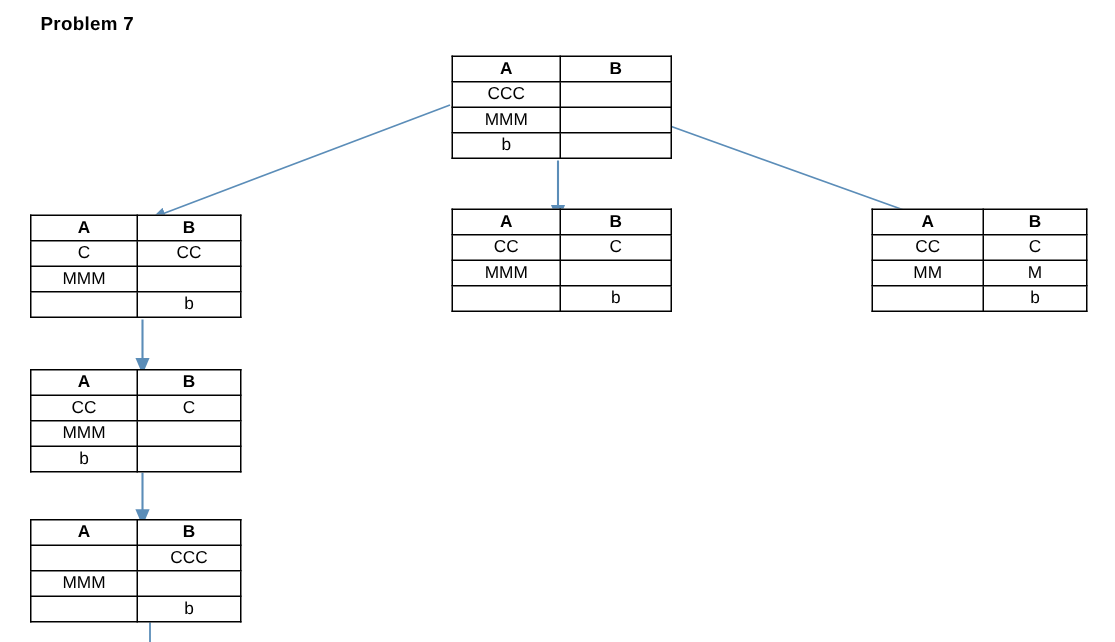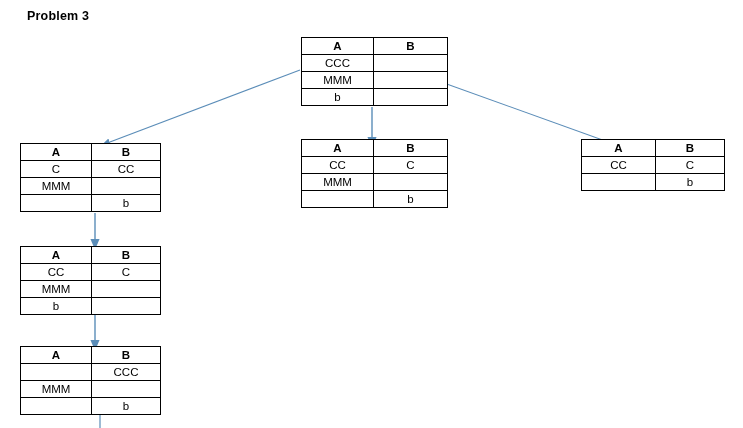--- a/index.html
+++ b/index.html
@@ -68,21 +68,21 @@
     left: 0;
     top: 0;
     width: 743px;
     height: 428px;
     pointer-events: none;
   }
 </style>
 </head>
 <body>
 
-<div id="page-title">Problem 3</div>
+<div id="page-title">Problem 7</div>
 
 <svg id="arrow-layer" viewBox="0 0 743 428" width="743" height="428">
   <defs>
     <marker id="ah" markerWidth="9" markerHeight="9" refX="7.5" refY="4" orient="auto" markerUnits="strokeWidth">
       <path d="M0,0.6 L8,4 L0,7.4 z" fill="#5b8db8"></path>
     </marker>
   </defs>
 
   <line x1="300" y1="70" x2="102" y2="145" stroke="#5b8db8" stroke-width="1.1" marker-end="url(#ah)"></line>
 
@@ -143,20 +143,24 @@
   <tbody>
       <tr>
     <td class="hdr ca">A</td>
     <td class="hdr cb">B</td>
   </tr>
   <tr>
     <td class="ca">CC</td>
     <td class="cb">C</td>
   </tr>
   <tr>
+    <td class="ca">MM</td>
+    <td class="cb">M</td>
+  </tr>
+  <tr>
     <td class="ca"></td>
     <td class="cb">b</td>
   </tr>
 </tbody>
   </table>
 
 <table class="tbl w-left" id="table-left-1">
   <tbody>
       <tr>
     <td class="hdr ca">A</td>

